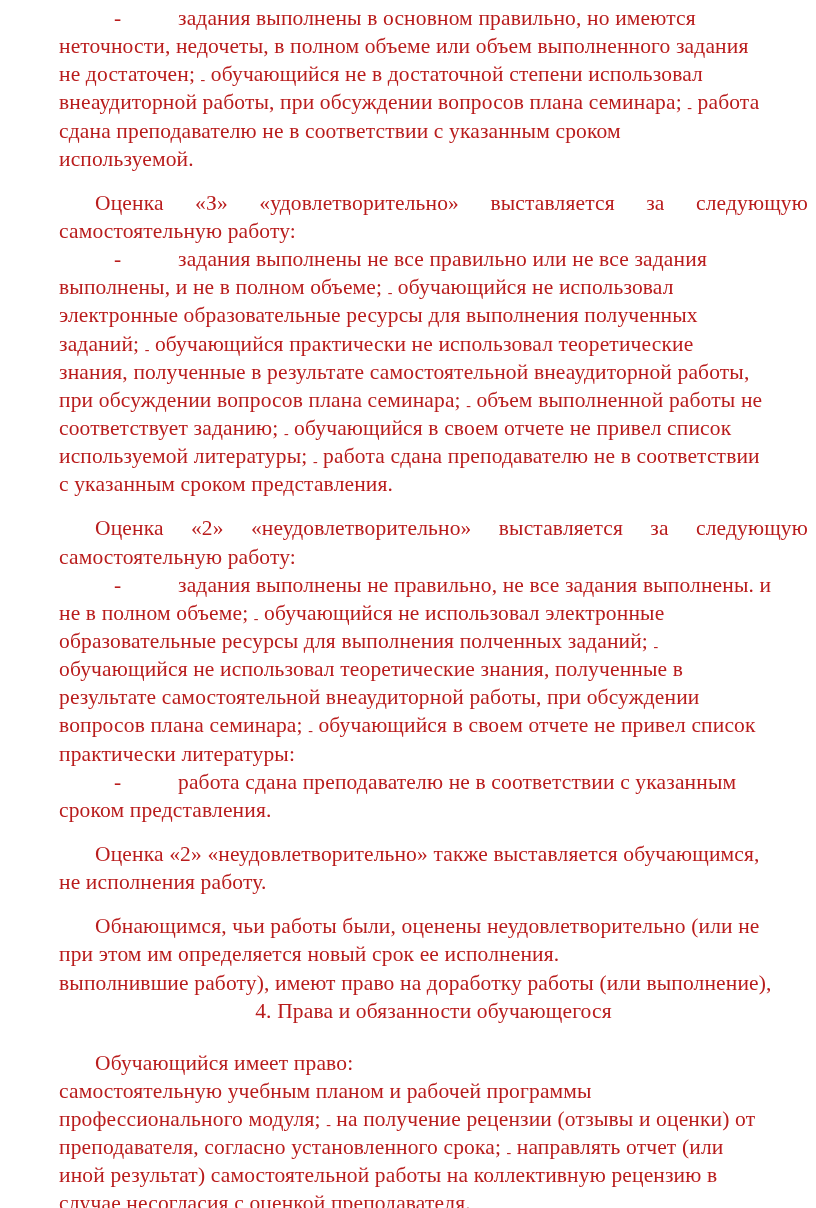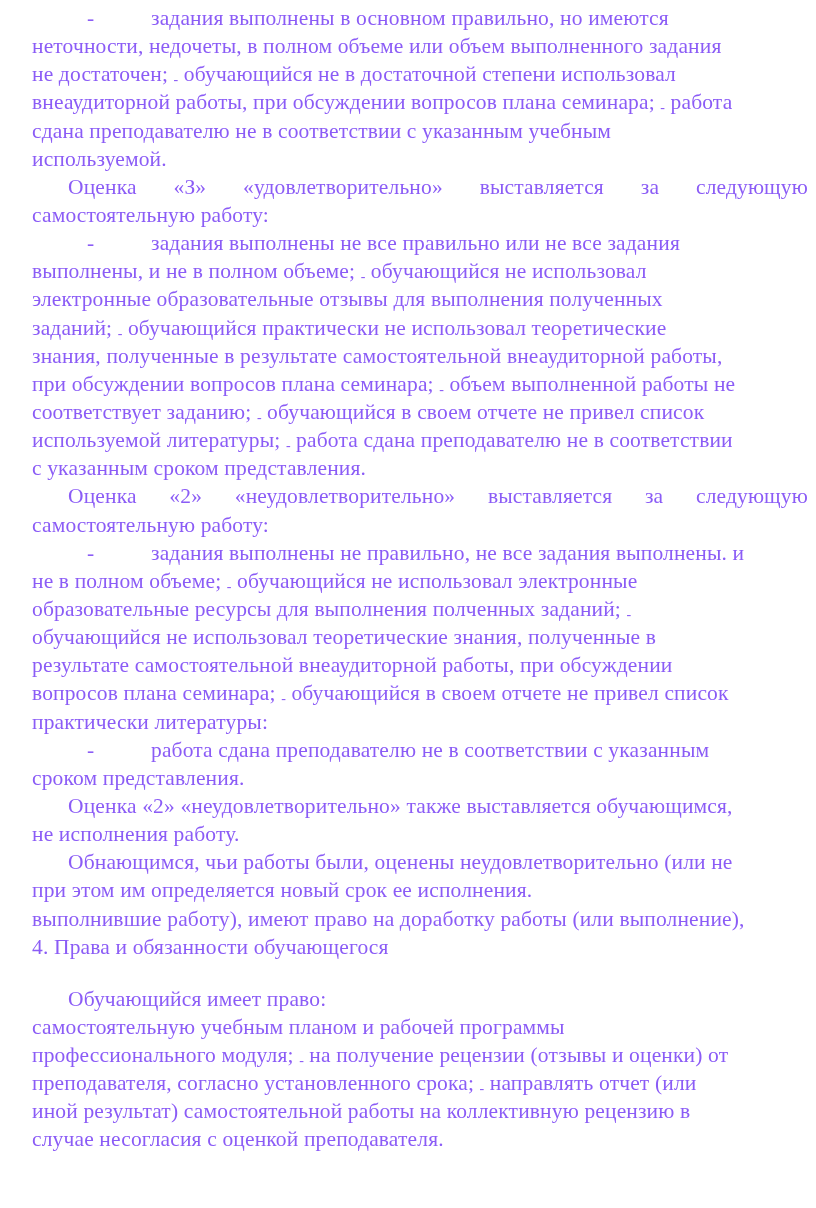--- a/index.html
+++ b/index.html
@@ -9,84 +9,84 @@
   }
   body {
     width: 816px;
     height: 1208px;
     overflow: hidden;
   }
   .page {
     box-sizing: border-box;
     width: 816px;
     height: 1072px;
-    padding: 4px 8px 0 32px;
+    padding: 4px 8px 0 59px;
     background: #ffffff;
-    color: #8b5cf6;
+    color: #b91c1c;
     font-family: "Liberation Serif", "DejaVu Serif", serif;
     font-size: 21.5px;
     line-height: 28.15px;
     letter-spacing: 0.15px;
   }
   .para { margin: 0; }
   .line {
     white-space: nowrap;
     height: 28.15px;
   }
   
   .marker {
     display: inline-block;
     margin-left: 55px;
     width: 64px;
   }
   
-  .line.indent1 { padding-left: 36px; }
+  .line.indent1 { padding-left: 36px; margin-top: 16px; }
   
   .line.jline {
     display: flex;
     justify-content: space-between;
     white-space: nowrap;
   }
-  .heading .line { }
+  .heading .line { text-align: center; }
   .para.heading { margin-bottom: 24px; }
   
   .sd {
     font-size: 14px;
     vertical-align: -3px;
     letter-spacing: 0;
   }
 </style>
 </head>
 <body>
 
 <div class="page">
   <div id="doc">
       <div class="para bullet">
         <div class="line"><span class="marker">-</span><span>задания выполнены в основном правильно, но имеются</span></div>
         <div class="line">неточности, недочеты, в полном объеме или объем выполненного задания</div>
         <div class="line">не достаточен; <span class="sd">-</span> обучающийся не в достаточной степени использовал</div>
         <div class="line">внеаудиторной работы, при обсуждении вопросов плана семинара; <span class="sd">-</span> работа</div>
-        <div class="line">сдана преподавателю не в соответствии с указанным учебным</div>
+        <div class="line">сдана преподавателю не в соответствии с указанным сроком</div>
         <div class="line">используемой.</div>
       </div>
       <div class="para indent-justify">
         <div class="line jline indent1">
           <span>Оценка</span>
           <span>«З»</span>
           <span>«удовлетворительно»</span>
           <span>выставляется</span>
           <span>за</span>
           <span>следующую</span>
         </div>
         <div class="line">самостоятельную работу:</div>
       </div>
       <div class="para bullet">
         <div class="line"><span class="marker">-</span><span>задания выполнены не все правильно или не все задания</span></div>
         <div class="line">выполнены, и не в полном объеме; <span class="sd">-</span> обучающийся не использовал</div>
-        <div class="line">электронные образовательные отзывы для выполнения полученных</div>
+        <div class="line">электронные образовательные ресурсы для выполнения полученных</div>
         <div class="line">заданий; <span class="sd">-</span> обучающийся практически не использовал теоретические</div>
         <div class="line">знания, полученные в результате самостоятельной внеаудиторной работы,</div>
         <div class="line">при обсуждении вопросов плана семинара; <span class="sd">-</span> объем выполненной работы не</div>
         <div class="line">соответствует заданию; <span class="sd">-</span> обучающийся в своем отчете не привел список</div>
         <div class="line">используемой литературы; <span class="sd">-</span> работа сдана преподавателю не в соответствии</div>
         <div class="line">с указанным сроком представления.</div>
       </div>
       <div class="para indent-justify">
         <div class="line jline indent1">
           <span>Оценка</span>

